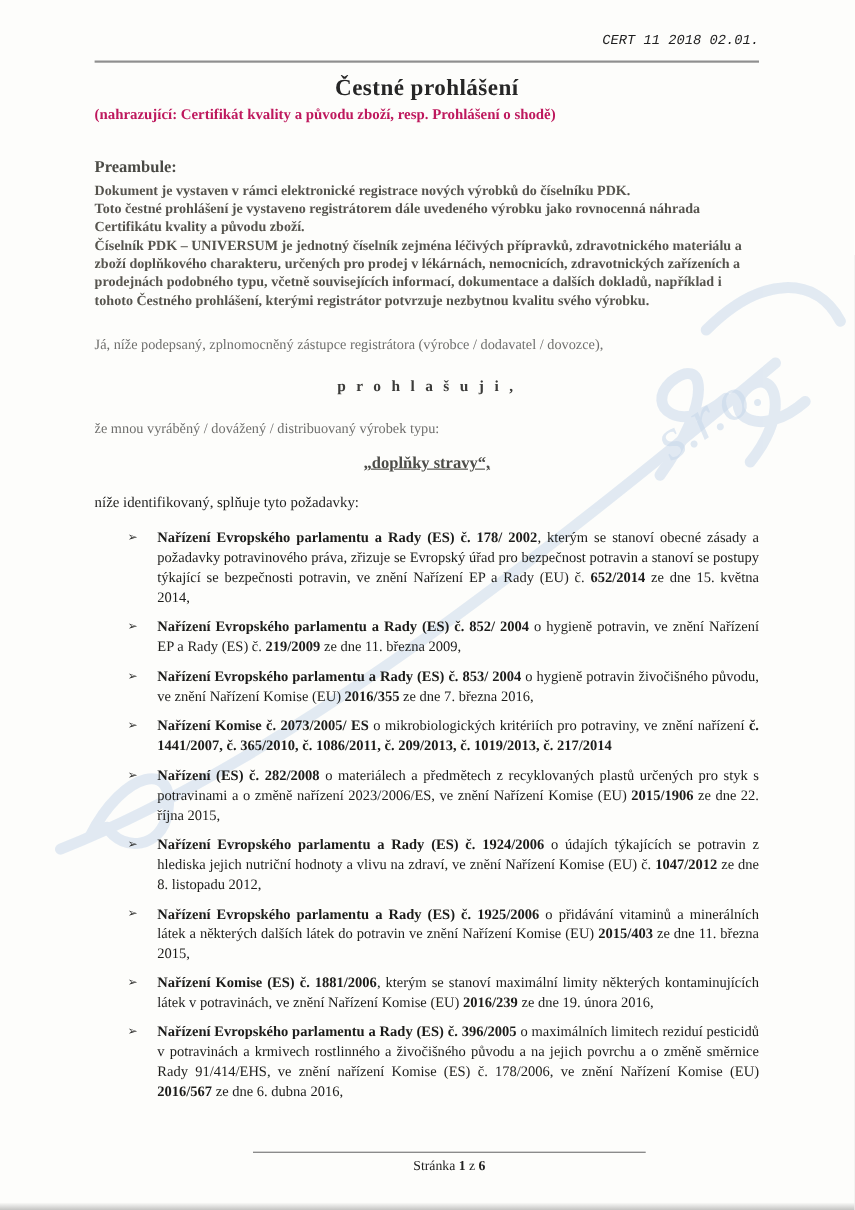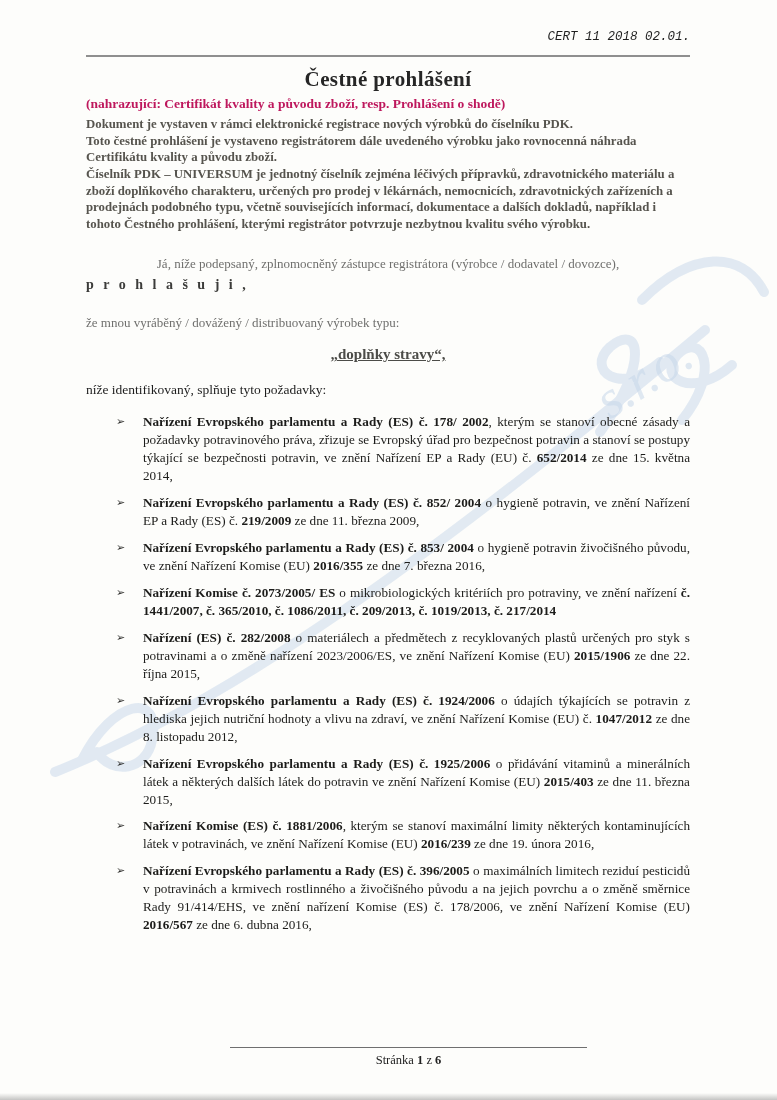--- a/index.html
+++ b/index.html
@@ -64,28 +64,27 @@
   .preamble { margin-top: 4px; }
   .preamble p {
     font-size: 12.8px;
     font-weight: bold;
     color: #56544e;
     line-height: 1.3;
   }
 
   .intro {
     margin-top: 24px;
-    text-align: center;
     font-size: 13px;
     color: #6f6f6d;
   }
 
   .verb {
-    margin-top: 5px;
-    text-align: left;
+    margin-top: 23px;
+    text-align: center;
     font-size: 14px;
     font-weight: bold;
     letter-spacing: 3px;
     color: #3c3c3a;
   }
 
   .product-line {
     margin-top: 22px;
     font-size: 13px;
     color: #6f6f6d;
@@ -171,20 +170,21 @@
     <text x="610" y="420" transform="rotate(-33 610 420)" font-size="54" font-style="italic" opacity="0.55" fill="#c7d7ea">s.r.o.</text>
   </svg>
 
   <div class="header-ref">CERT 11 2018 02.01.</div>
 
   <hr class="top-rule">
 
   <h1 class="title">Čestné prohlášení</h1>
   <div class="subtitle">(nahrazující: Certifikát kvality a původu zboží, resp. Prohlášení o shodě)</div>
 
+  <div class="preamble-heading">Preambule:</div>
   <div class="preamble">
     <p>Dokument je vystaven v rámci elektronické registrace nových výrobků do číselníku PDK.</p>
     <p>Toto čestné prohlášení je vystaveno registrátorem dále uvedeného výrobku jako rovnocenná náhrada Certifikátu kvality a původu zboží.</p>
     <p>Číselník PDK – UNIVERSUM je jednotný číselník zejména léčivých přípravků, zdravotnického materiálu a zboží doplňkového charakteru, určených pro prodej v lékárnách, nemocnicích, zdravotnických zařízeních a prodejnách podobného typu, včetně souvisejících informací, dokumentace a dalších dokladů, například i tohoto Čestného prohlášení, kterými registrátor potvrzuje nezbytnou kvalitu svého výrobku.</p>
   </div>
 
   <p class="intro">Já, níže podepsaný, zplnomocněný zástupce registrátora (výrobce / dodavatel / dovozce),</p>
 
   <p class="verb">p r o h l a š u j i ,</p>
 

